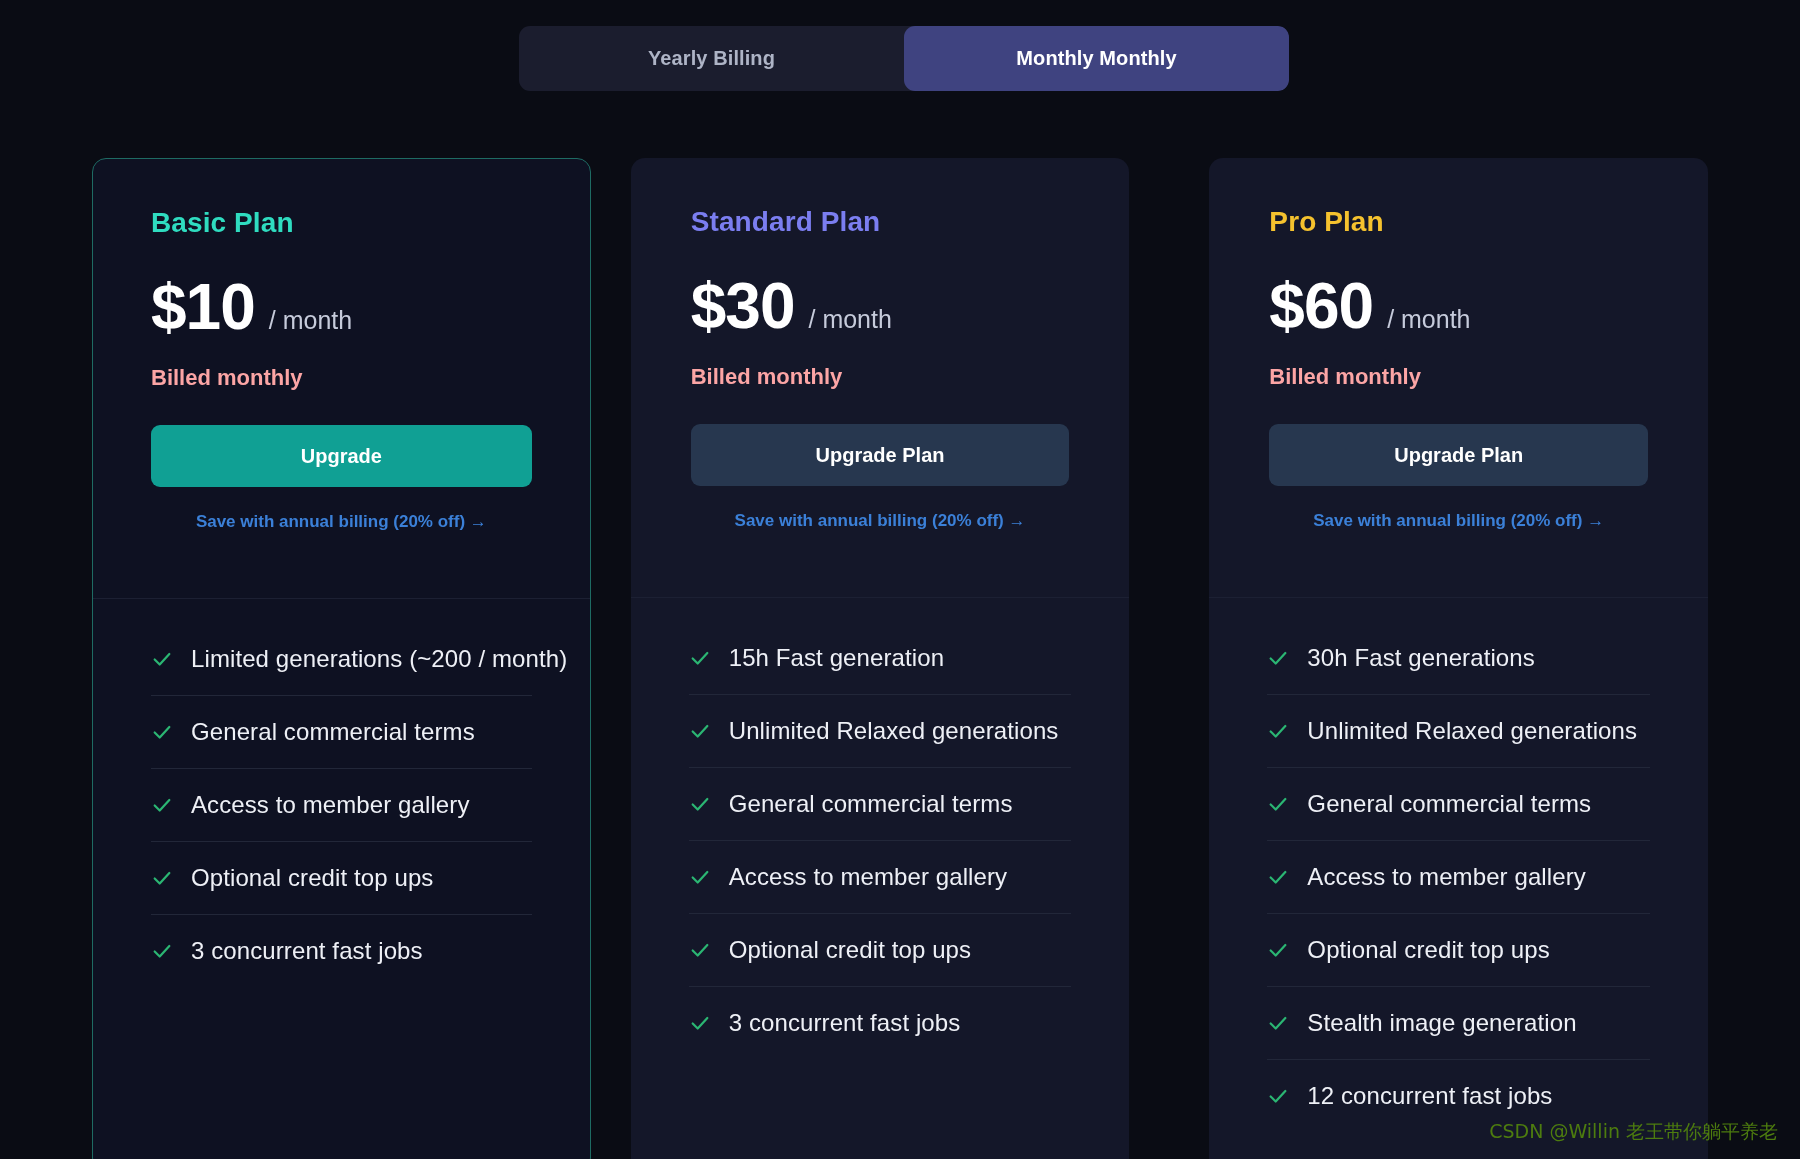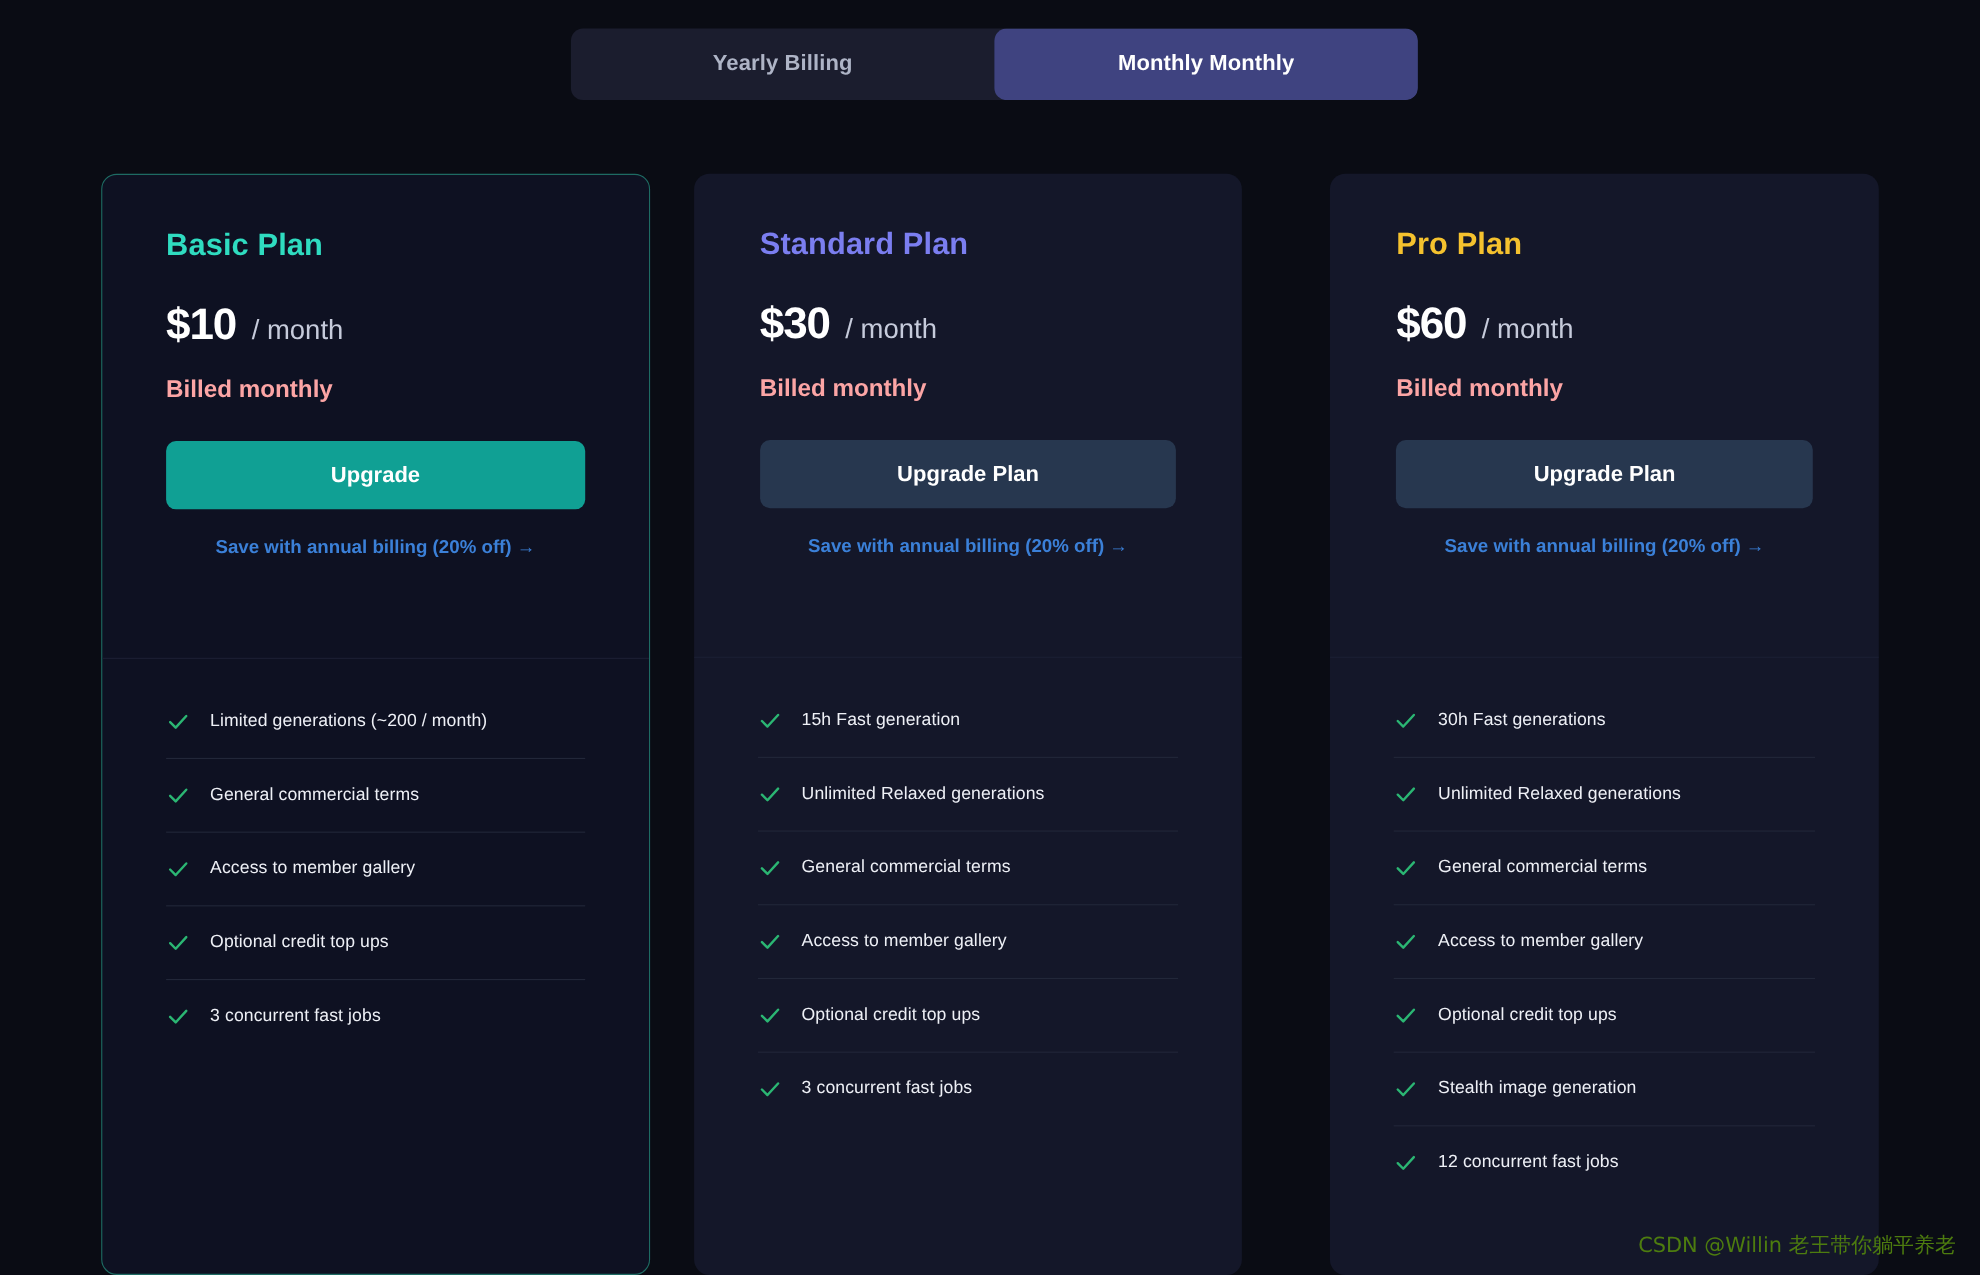--- a/index.html
+++ b/index.html
@@ -99,21 +99,21 @@
   .plan-name.teal   { color: #2fdcc0; }
   .plan-name.purple { color: #7b7ef0; }
   .plan-name.gold   { color: #f5c22e; }
 
   .price-row {
     display: flex;
     align-items: baseline;
     margin-bottom: 26px;
   }
   .price {
-    font-size: 40px;
+    font-size: 64px;
     font-weight: 700;
     color: #ffffff;
     line-height: 1;
     letter-spacing: -1px;
   }
   .price-period {
     font-size: 25px;
     color: #c6cbdb;
     margin-left: 14px;
     font-weight: 400;
@@ -174,21 +174,21 @@
     border-bottom: 1px solid #222739;
   }
   .feature:last-child { border-bottom: none; }
   .check {
     flex: 0 0 auto;
     width: 22px;
     height: 22px;
     display: block;
   }
   .feature-label {
-    font-size: 16px;
+    font-size: 24px;
     color: #eef0f6;
     font-weight: 400;
     letter-spacing: 0.1px;
     white-space: nowrap;
   }
 
   
   .watermark {
     position: absolute;
     right: 22px;

